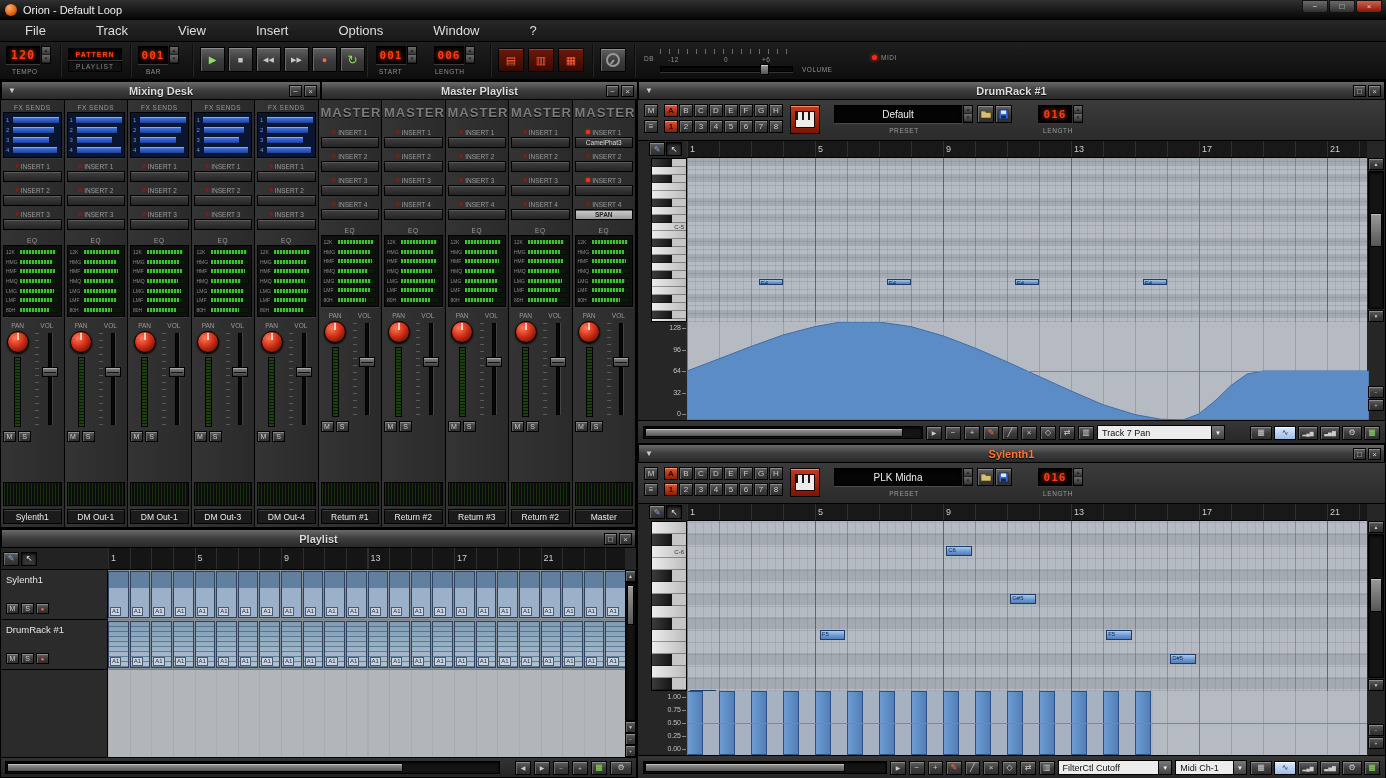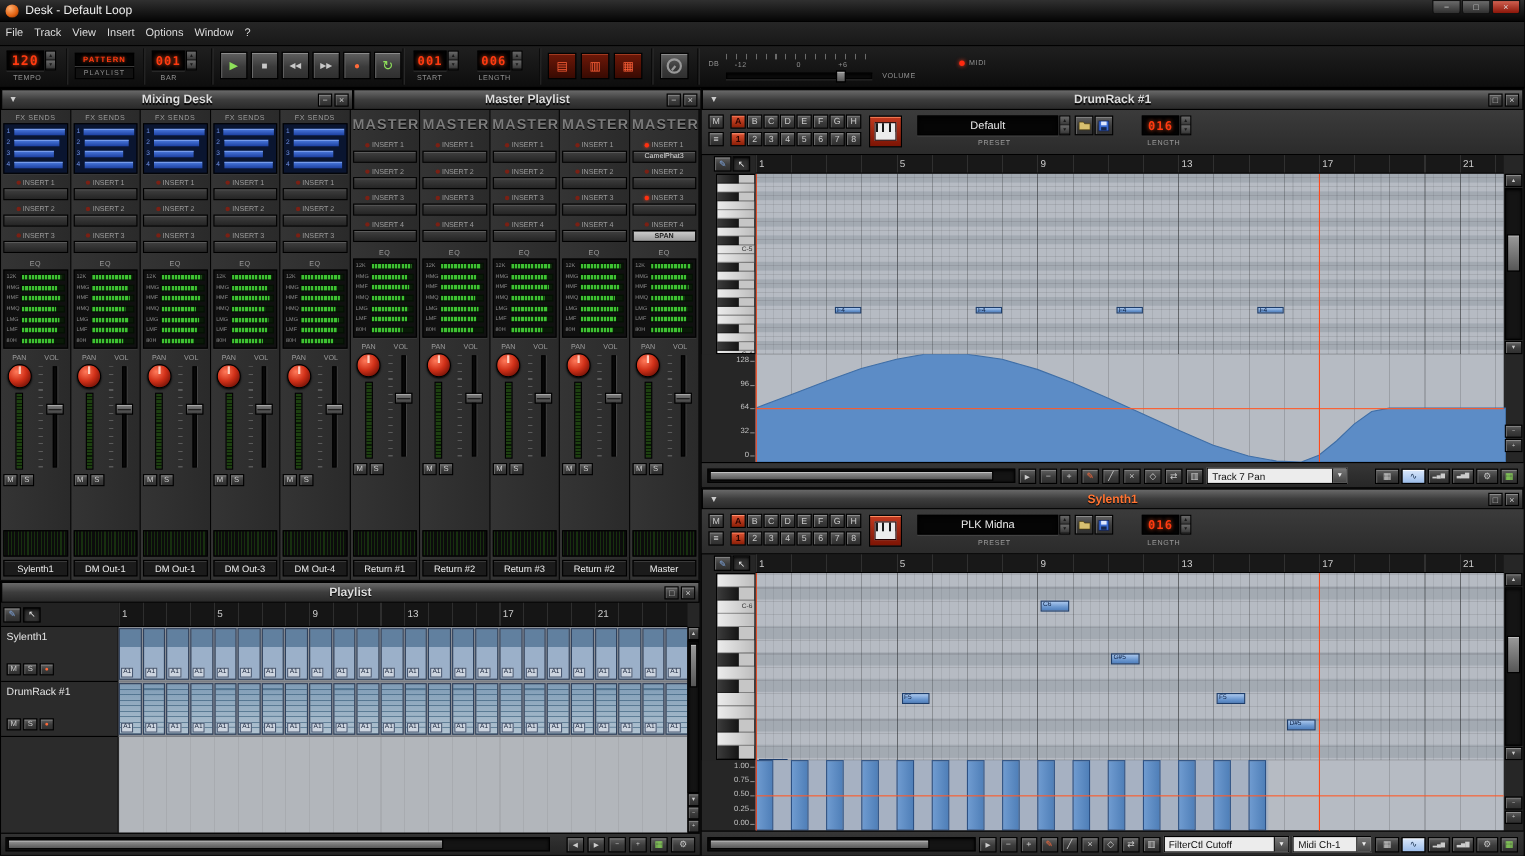--- a/index.html
+++ b/index.html
@@ -6,21 +6,21 @@
 html,body{background:#000}
 #app{position:relative;width:1386px;height:778px;background:#0c0c0c;font-family:"Liberation Sans",sans-serif;overflow:hidden}
 
 #titlebar{position:absolute;left:0;top:0;width:100%;height:20px;background:linear-gradient(#303030,#050505);display:flex;align-items:center;border-bottom:1px solid #000}
 #app-icon{width:12px;height:12px;border-radius:50%;background:radial-gradient(circle at 35% 30%,#ffb070,#e06010 60%,#702800);margin:0 6px 0 5px}
 #title-text{color:#eee;font-size:11px}
 #win-btns{margin-left:auto;display:flex;gap:1px;padding-right:4px;align-self:flex-start}
 .wb{width:26px;height:13px;font-size:8px;color:#ddd;display:flex;align-items:center;justify-content:center;background:linear-gradient(#6a6a6a,#2f2f2f);border:1px solid #111;border-radius:0 0 3px 3px}
 .wb.close{background:linear-gradient(#d06050,#8a1508)}
 #menubar{position:absolute;left:0;top:20px;width:100%;height:22px;background:linear-gradient(#262626,#181818);border-bottom:1px solid #000;display:flex;align-items:center}
-.menu-item{color:#ddd;font-size:10px;padding:3px 5px;cursor:default}
+.menu-item{color:#ddd;font-size:13px;padding:3px 25px;cursor:default}
 #toolbar{position:absolute;left:0;top:42px;width:100%;height:38px;background:linear-gradient(#1f1f1f,#0d0d0d);border-bottom:1px solid #000}
 .tb-grp{position:absolute}
 .cap{position:absolute;font-size:6.5px;color:#909090;letter-spacing:.5px;white-space:nowrap}
 .vsep{position:absolute;top:2px;height:33px;width:2px;background:linear-gradient(90deg,#000,#333)}
 
 .led{background:#040404;border:1px solid #000;box-shadow:inset 0 1px 3px #000,0 1px 0 #3a3a3a;color:#ff3a10;font-family:"DejaVu Sans Mono",monospace;font-weight:bold;text-shadow:0 0 4px rgba(255,80,30,.9);display:flex;align-items:center;justify-content:center;letter-spacing:1px}
 .pled{width:54px;height:12px;background:#040404;border:1px solid #000;box-shadow:inset 0 1px 2px #000,0 1px 0 #3a3a3a;color:#ff3a10;font-size:7px;font-weight:bold;letter-spacing:1px;display:flex;align-items:center;justify-content:center;text-shadow:0 0 3px rgba(255,80,30,.8)}
 .pgrey{width:54px;height:11px;margin-top:1px;background:#111;border:1px solid #000;color:#8a8a8a;font-size:6.5px;letter-spacing:1px;display:flex;align-items:center;justify-content:center}
 .spin{position:absolute;display:flex;flex-direction:column;width:10px;border:1px solid #000}
 .spin>div{flex:1;font-size:4.5px;line-height:4px;color:#191919;background:linear-gradient(#6a6a6a,#383838);display:flex;align-items:center;justify-content:center;border-bottom:1px solid #222}
@@ -146,21 +146,21 @@
 .lane-zoom{position:absolute;right:1px;width:16px;display:flex;flex-direction:column;gap:1px}
 .velbg{position:absolute;top:0;bottom:0;left:0;background:rgba(110,140,190,.22)}
 </style>
 </head>
 <body>
 
 <div id="app">
 
   <div id="titlebar">
     <div id="app-icon"></div>
-    <span id="title-text">Desk - Default Loop</span>
+    <span id="title-text">Orion - Default Loop</span>
     <div id="win-btns">
       <div class="wb">−</div>
       <div class="wb">□</div>
       <div class="wb close">×</div>
     </div>
   </div>
 
   <div id="menubar">
       <div class="menu-item">File</div>
       <div class="menu-item">Track</div>

